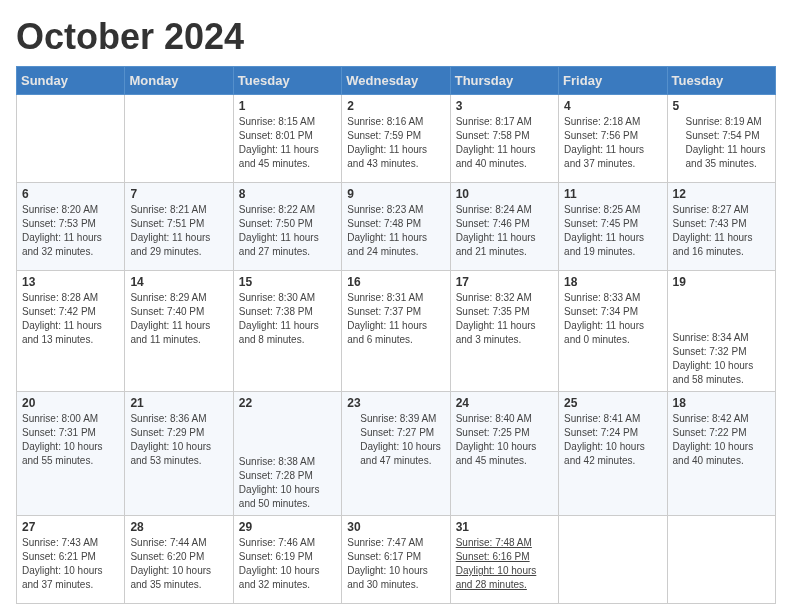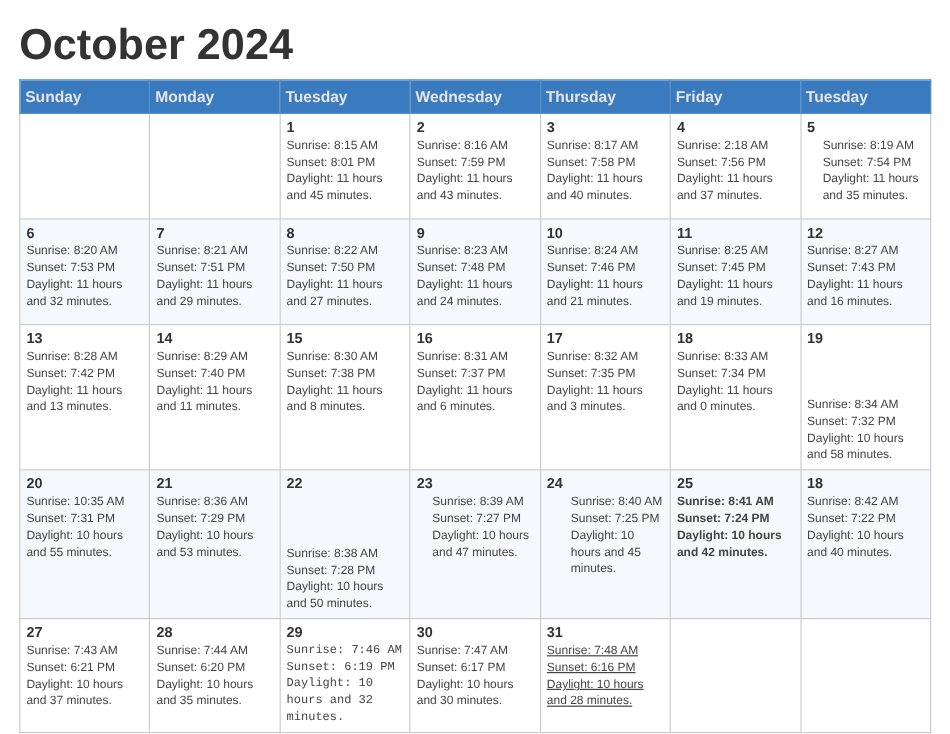--- a/index.html
+++ b/index.html
@@ -222,21 +222,21 @@
         <td>
           <div class="day-number">19</div>
           <div class="day-info" style="white-space: pre-line; margin-top: 42px;">Sunrise: 8:34 AM
 Sunset: 7:32 PM
 Daylight: 10 hours and 58 minutes.</div>
         </td>
       </tr>
       <tr>
         <td>
           <div class="day-number">20</div>
-          <div class="day-info" style="white-space: pre-line;">Sunrise: 10:35 AM
+          <div class="day-info" style="white-space: pre-line;">Sunrise: 8:00 AM
 Sunset: 7:31 PM
 Daylight: 10 hours and 55 minutes.</div>
         </td>
         <td>
           <div class="day-number">21</div>
           <div class="day-info" style="white-space: pre-line;">Sunrise: 8:36 AM
 Sunset: 7:29 PM
 Daylight: 10 hours and 53 minutes.</div>
         </td>
         <td>
@@ -246,27 +246,27 @@
 Daylight: 10 hours and 50 minutes.</div>
         </td>
         <td>
           <div class="day-number">23</div>
           <div class="day-info" style="white-space: pre-line; margin-left: 13px;">Sunrise: 8:39 AM
 Sunset: 7:27 PM
 Daylight: 10 hours and 47 minutes.</div>
         </td>
         <td>
           <div class="day-number">24</div>
-          <div class="day-info" style="white-space: pre-line; margin-left: 20px;">Sunrise: 8:40 AM
+          <div class="day-info" style="white-space: pre-line;">Sunrise: 8:40 AM
 Sunset: 7:25 PM
 Daylight: 10 hours and 45 minutes.</div>
         </td>
         <td>
           <div class="day-number">25</div>
-          <div class="day-info" style="white-space: pre-line; font-weight: bold;">Sunrise: 8:41 AM
+          <div class="day-info" style="white-space: pre-line;">Sunrise: 8:41 AM
 Sunset: 7:24 PM
 Daylight: 10 hours and 42 minutes.</div>
         </td>
         <td>
           <div class="day-number">18</div>
           <div class="day-info" style="white-space: pre-line;">Sunrise: 8:42 AM
 Sunset: 7:22 PM
 Daylight: 10 hours and 40 minutes.</div>
         </td>
       </tr>
@@ -278,21 +278,21 @@
 Daylight: 10 hours and 37 minutes.</div>
         </td>
         <td>
           <div class="day-number">28</div>
           <div class="day-info" style="white-space: pre-line;">Sunrise: 7:44 AM
 Sunset: 6:20 PM
 Daylight: 10 hours and 35 minutes.</div>
         </td>
         <td>
           <div class="day-number">29</div>
-          <div class="day-info" style="white-space: pre-line; font-family: Liberation Mono, monospace;">Sunrise: 7:46 AM
+          <div class="day-info" style="white-space: pre-line;">Sunrise: 7:46 AM
 Sunset: 6:19 PM
 Daylight: 10 hours and 32 minutes.</div>
         </td>
         <td>
           <div class="day-number">30</div>
           <div class="day-info" style="white-space: pre-line;">Sunrise: 7:47 AM
 Sunset: 6:17 PM
 Daylight: 10 hours and 30 minutes.</div>
         </td>
         <td>

